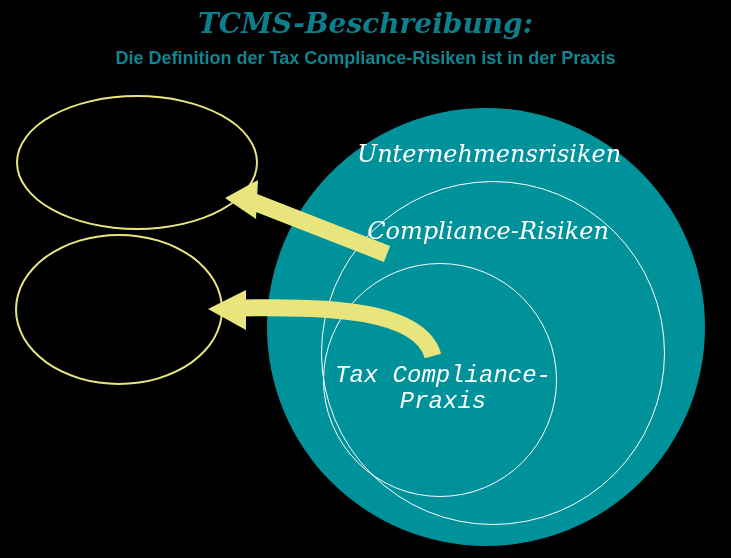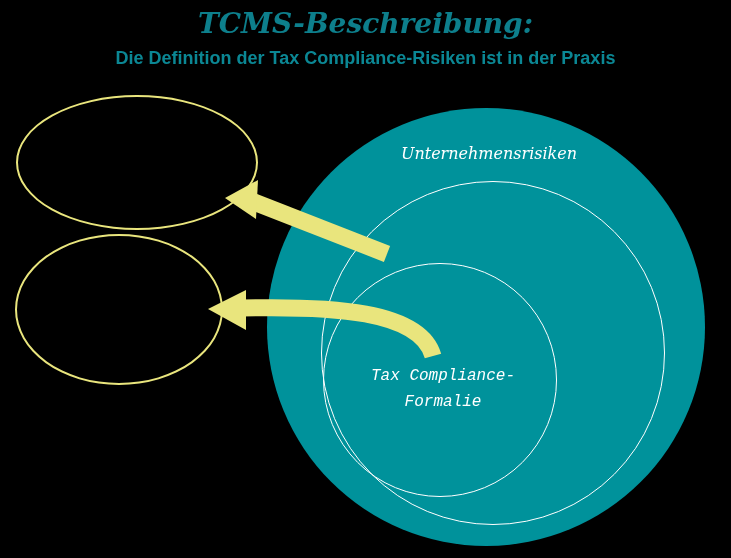--- a/index.html
+++ b/index.html
@@ -68,21 +68,21 @@
     height: 234px;
     border: 1.5px solid var(--white, #ffffff);
   }
   .ring-label {
     position: absolute;
     transform: translateX(-50%);
     white-space: nowrap;
     text-align: center;
     font-family: "DejaVu Serif", serif;
     font-style: italic;
-    font-size: 16px;
+    font-size: 24px;
     line-height: 26px;
     color: var(--white, #ffffff);
   }
   .outer-label  { left: 489px; top: 141px; }
   .middle-label { left: 488px; top: 218px; }
   .inner-label  { left: 443px; top: 363px; font-family: Liberation Mono, monospace; }
   .note-ellipse {
     position: absolute;
     border-radius: 50%;
     border: 2px solid var(--yellow, #e9e57d);
@@ -120,24 +120,25 @@
   </div>
 
   <div class="circle outer-circle"></div>
 
   <div class="circle middle-circle"></div>
 
   <div class="circle inner-circle"></div>
 
   <div class="ring-label outer-label">Unternehmensrisiken</div>
 
+  <div class="ring-label middle-label">Compliance-Risiken</div>
 
   <div class="ring-label inner-label">
     <div>Tax Compliance-</div>
-    <div>Formalie</div>
+    <div>Praxis</div>
   </div>
 
   <div class="note-ellipse ellipse-top"></div>
 
   <div class="note-ellipse ellipse-bottom"></div>
 
   <svg class="arrows-overlay" width="731" height="558" viewBox="0 0 731 558">
     <g>
       <path class="arrow-shaft" d="M 387 254 L 254 202"></path>
       <polygon class="arrow-head" points="225,198 258,180 256,219"></polygon>

